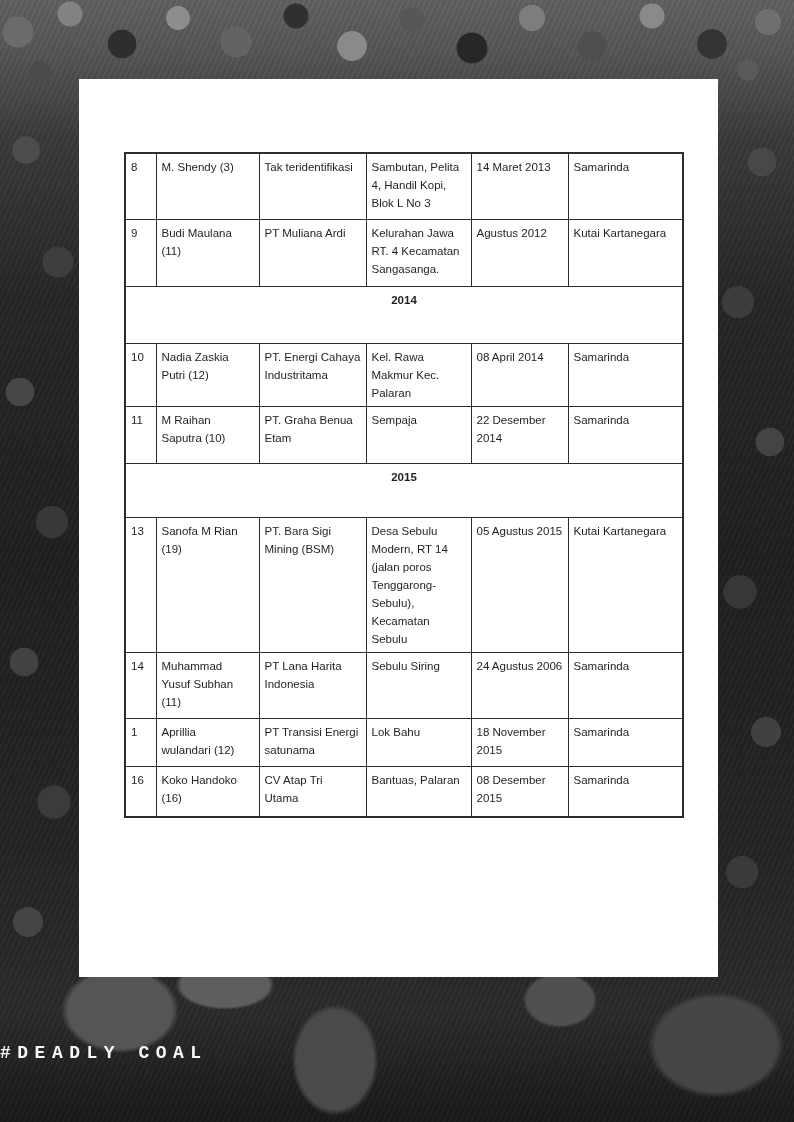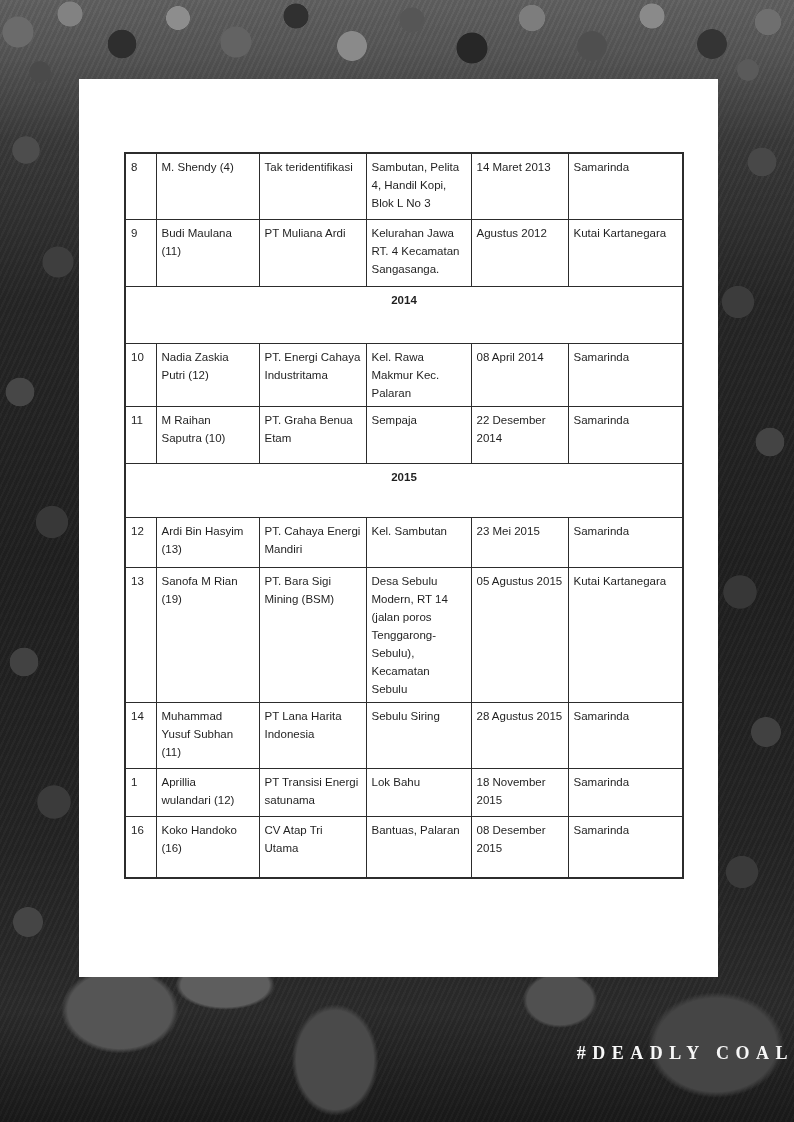--- a/index.html
+++ b/index.html
@@ -94,26 +94,26 @@
     font-size: 12px;
     padding-bottom: 11px;
     white-space: normal;
   }
 
   
   .footer-tag {
     position: absolute;
     left: 0; right: 0;
     top: 1043px;
-    text-align: right;
+    text-align: left;
     color: #f7f7f7;
     font-size: 18px;
     font-weight: 600;
     letter-spacing: 6.5px;
-    font-family: Liberation Serif, serif;
+    font-family: Liberation Mono, monospace;
   }
 </style>
 </head>
 <body>
 
 <div class="backdrop"></div>
 
 <div class="sheet">
   <table class="victims">
     <colgroup>
@@ -121,21 +121,21 @@
         <col style="width:103px">
         <col style="width:107px">
       <col style="width:105px">
         <col style="width:97px">
         <col style="width:115px">
     </colgroup>
 
     <tbody>
         <tr style="height:66px">
       <td>8</td>
-      <td>M. Shendy (4)</td>
+      <td>M. Shendy (3)</td>
       <td>Tak teridentifikasi</td>
       <td>Sambutan, Pelita
 4, Handil Kopi,
 Blok L No 3</td>
       <td>14 Maret 2013</td>
       <td>Samarinda</td>
     </tr>
 
     <tr style="height:67px">
       <td>9</td>
@@ -175,30 +175,20 @@
       <td>Sempaja</td>
       <td>22 Desember
 2014</td>
       <td>Samarinda</td>
     </tr>
 
     <tr style="height:54px">
       <td class="year-cell" colspan="6">2015</td>
     </tr>
 
-    <tr style="height:50px">
-      <td>12</td>
-      <td>Ardi Bin Hasyim
-(13)</td>
-      <td>PT. Cahaya Energi
-Mandiri</td>
-      <td>Kel. Sambutan</td>
-      <td>23 Mei 2015</td>
-      <td>Samarinda</td>
-    </tr>
 
     <tr style="height:135px">
       <td>13</td>
       <td>Sanofa M Rian
 (19)</td>
       <td>PT. Bara Sigi
 Mining (BSM)</td>
       <td>Desa Sebulu
 Modern, RT 14
 (jalan poros
@@ -211,37 +201,37 @@
     </tr>
 
     <tr style="height:66px">
       <td>14</td>
       <td>Muhammad
 Yusuf Subhan
 (11)</td>
       <td>PT Lana Harita
 Indonesia</td>
       <td>Sebulu Siring</td>
-      <td>28 Agustus 2015</td>
+      <td>24 Agustus 2006</td>
       <td>Samarinda</td>
     </tr>
 
     <tr style="height:48px">
       <td>1</td>
       <td>Aprillia
 wulandari (12)</td>
       <td>PT Transisi Energi
 satunama</td>
       <td>Lok Bahu</td>
       <td>18 November
 2015</td>
       <td>Samarinda</td>
     </tr>
 
-    <tr style="height:62px">
+    <tr style="height:51px">
       <td>16</td>
       <td>Koko Handoko
 (16)</td>
       <td>CV Atap Tri
 Utama</td>
       <td>Bantuas, Palaran</td>
       <td>08 Desember
 2015</td>
       <td>Samarinda</td>
     </tr>

